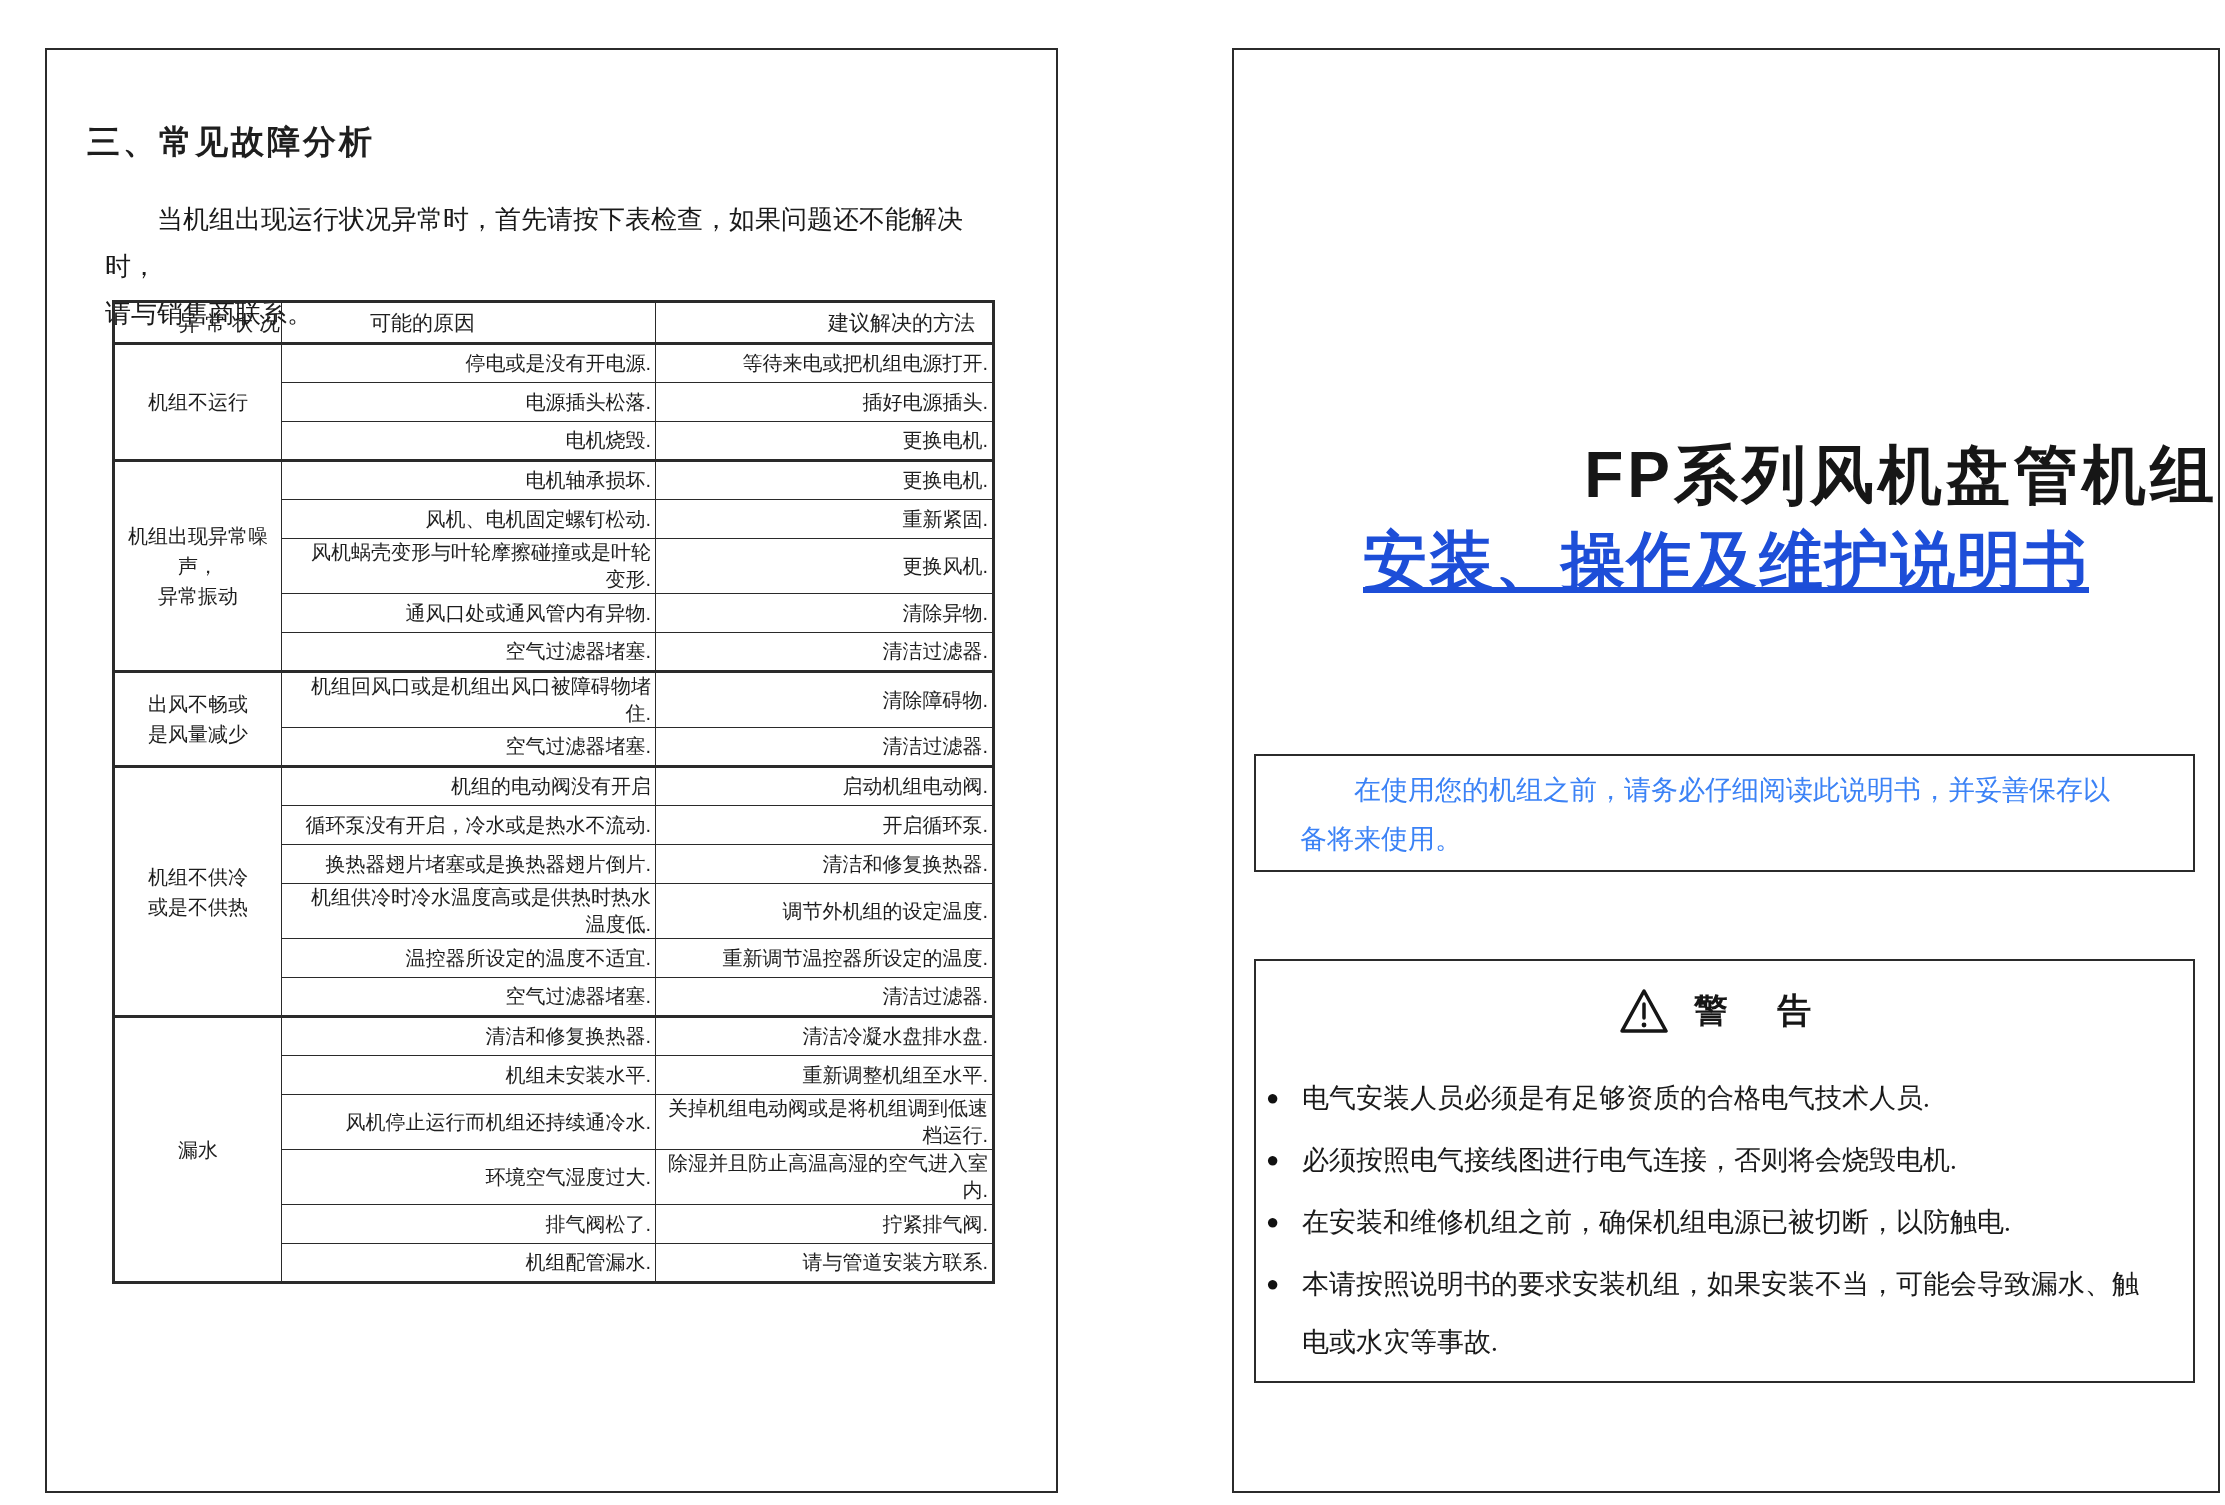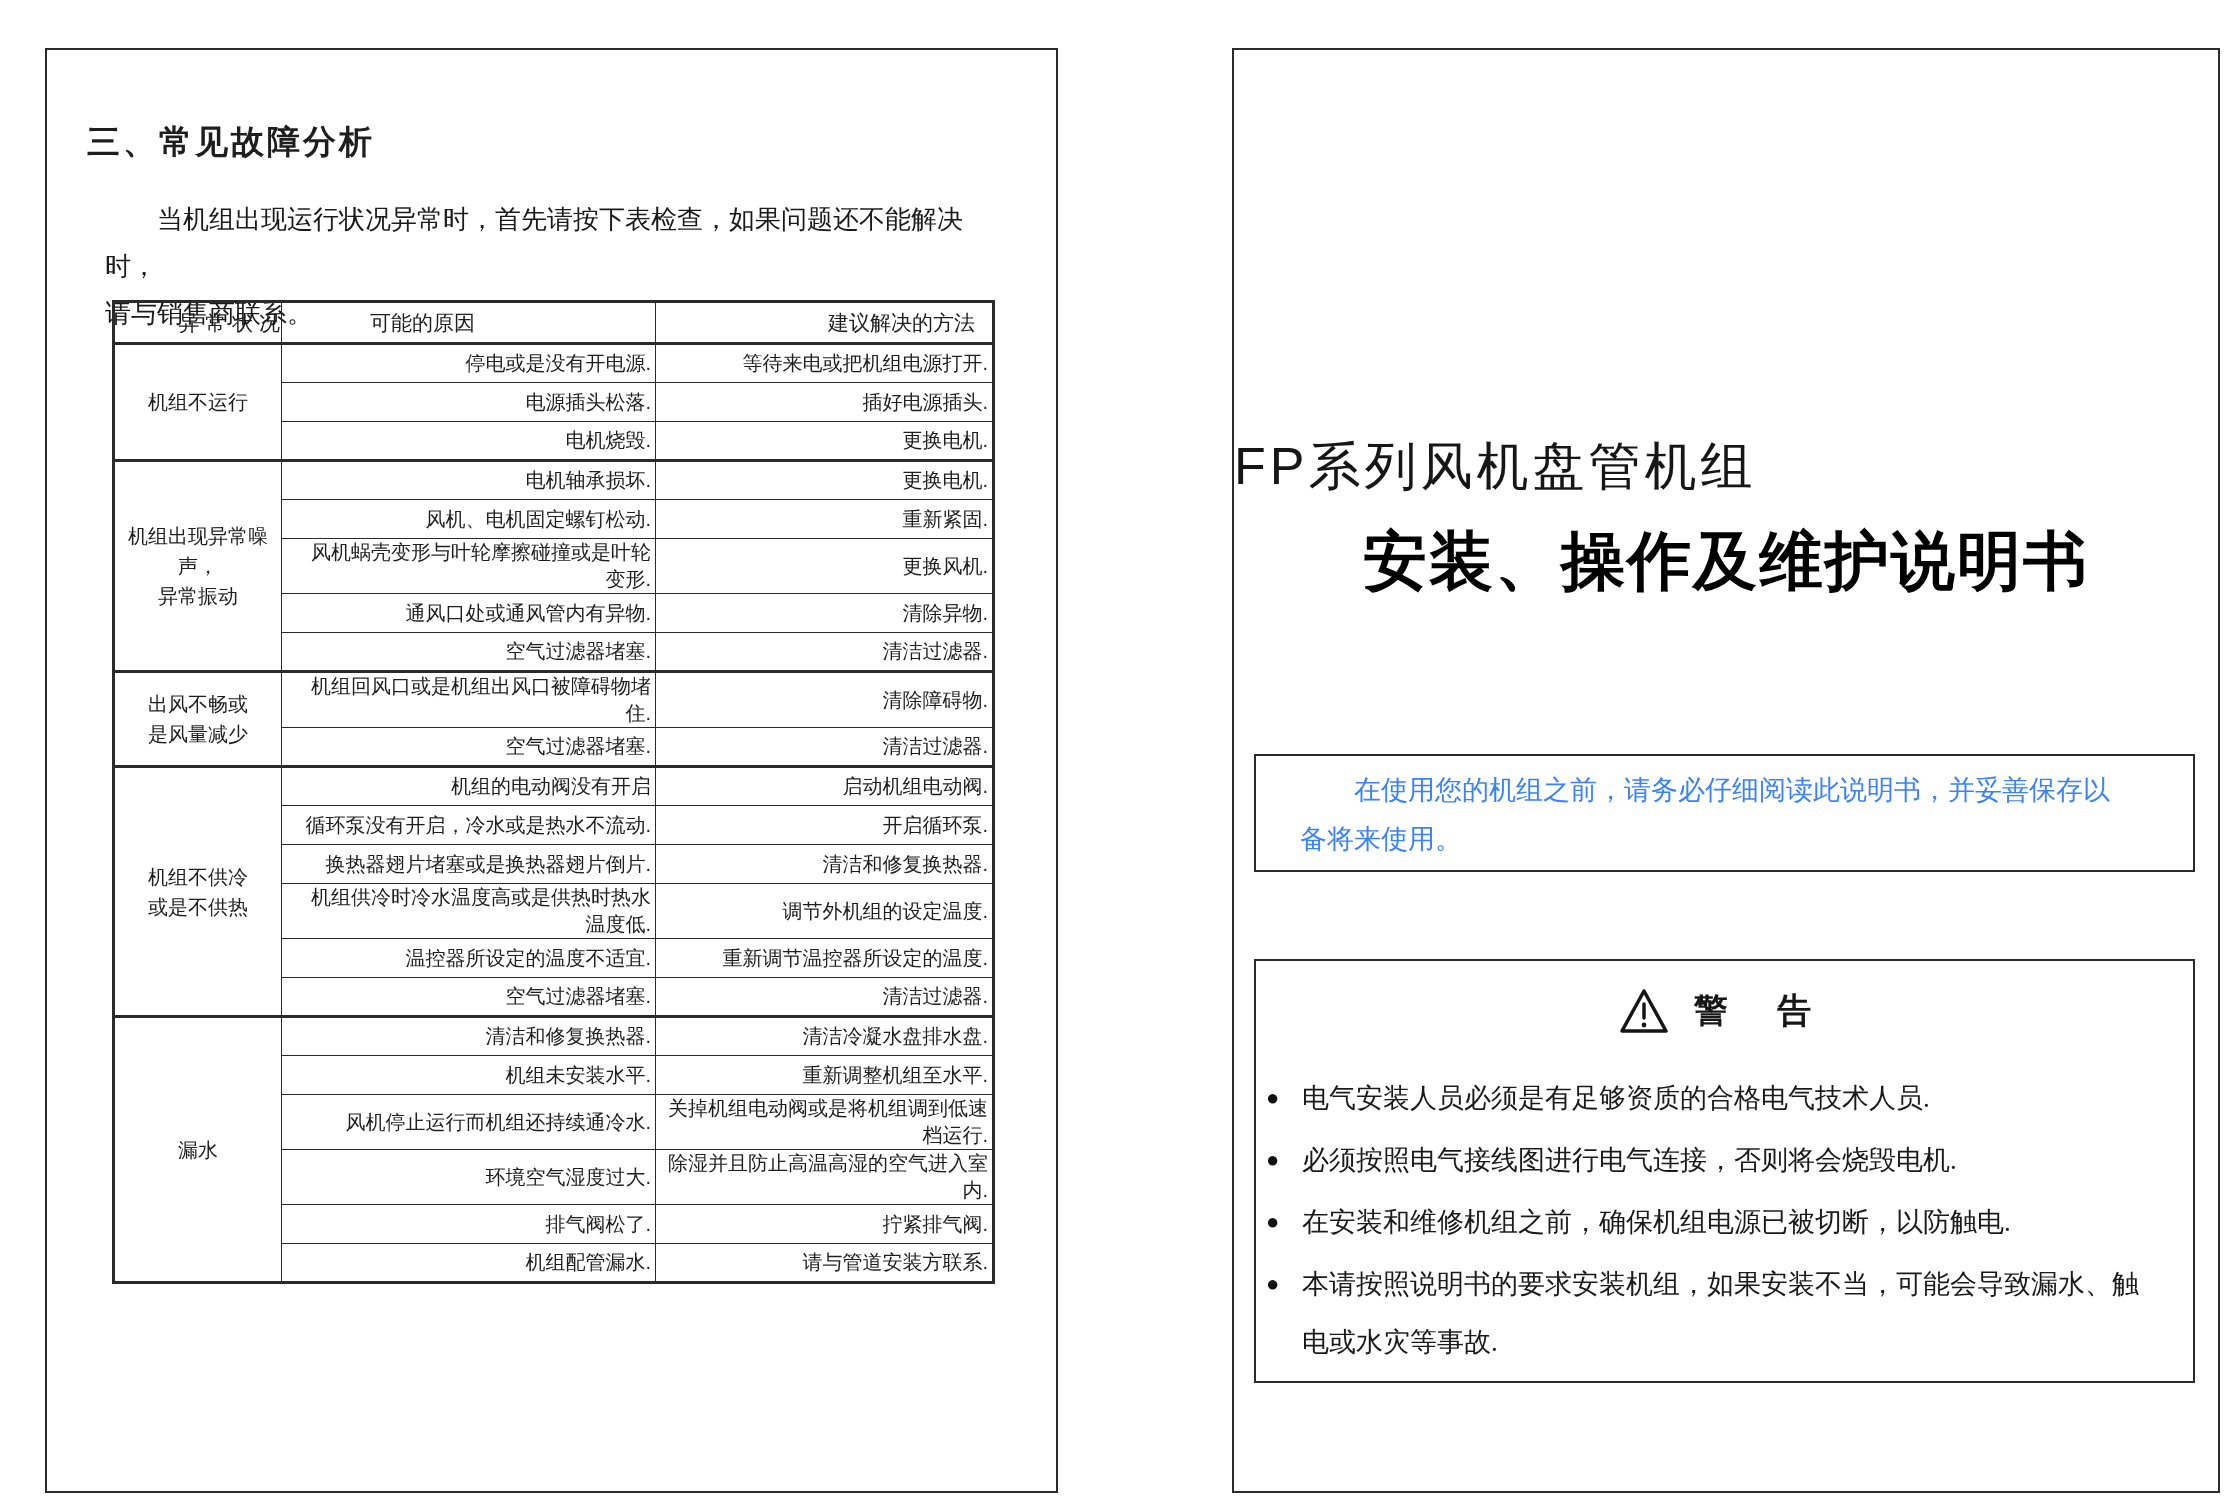--- a/index.html
+++ b/index.html
@@ -75,35 +75,36 @@
     white-space: pre-line;
     line-height: 30px;
   }
   .fault-table tr.group-start td { border-top: 3px solid #2a2a2a; }
 
   
   .cover-title-1 {
     position: absolute;
     left: 0; top: 382px;
     width: 100%;
-    text-align: left;
-    font-size: 52px;
-    font-weight: normal;
+    text-align: right;
+    font-size: 64px;
+    font-weight: bold;
     letter-spacing: 4px;
     color: #161616;
   }
   .cover-title-2 {
     position: absolute;
     left: 0; top: 468px;
     width: 100%;
     text-align: center;
     font-size: 64px;
     font-weight: bold;
     letter-spacing: 2px;
-    color: #000000;
+    color: #1d4ed8;
+    text-decoration: underline;
   }
   .notice-box {
     position: absolute;
     left: 20px; top: 704px;
     width: 941px; height: 118px;
     border: 2px solid #2b2b2b;
     box-sizing: border-box;
   }
   .notice-text {
     margin: 12px 44px 0 44px;

